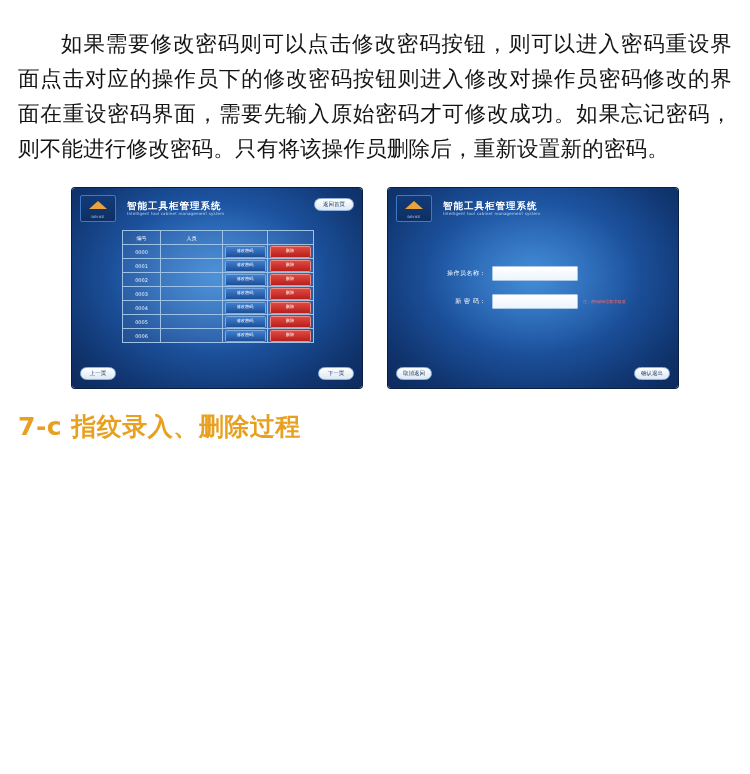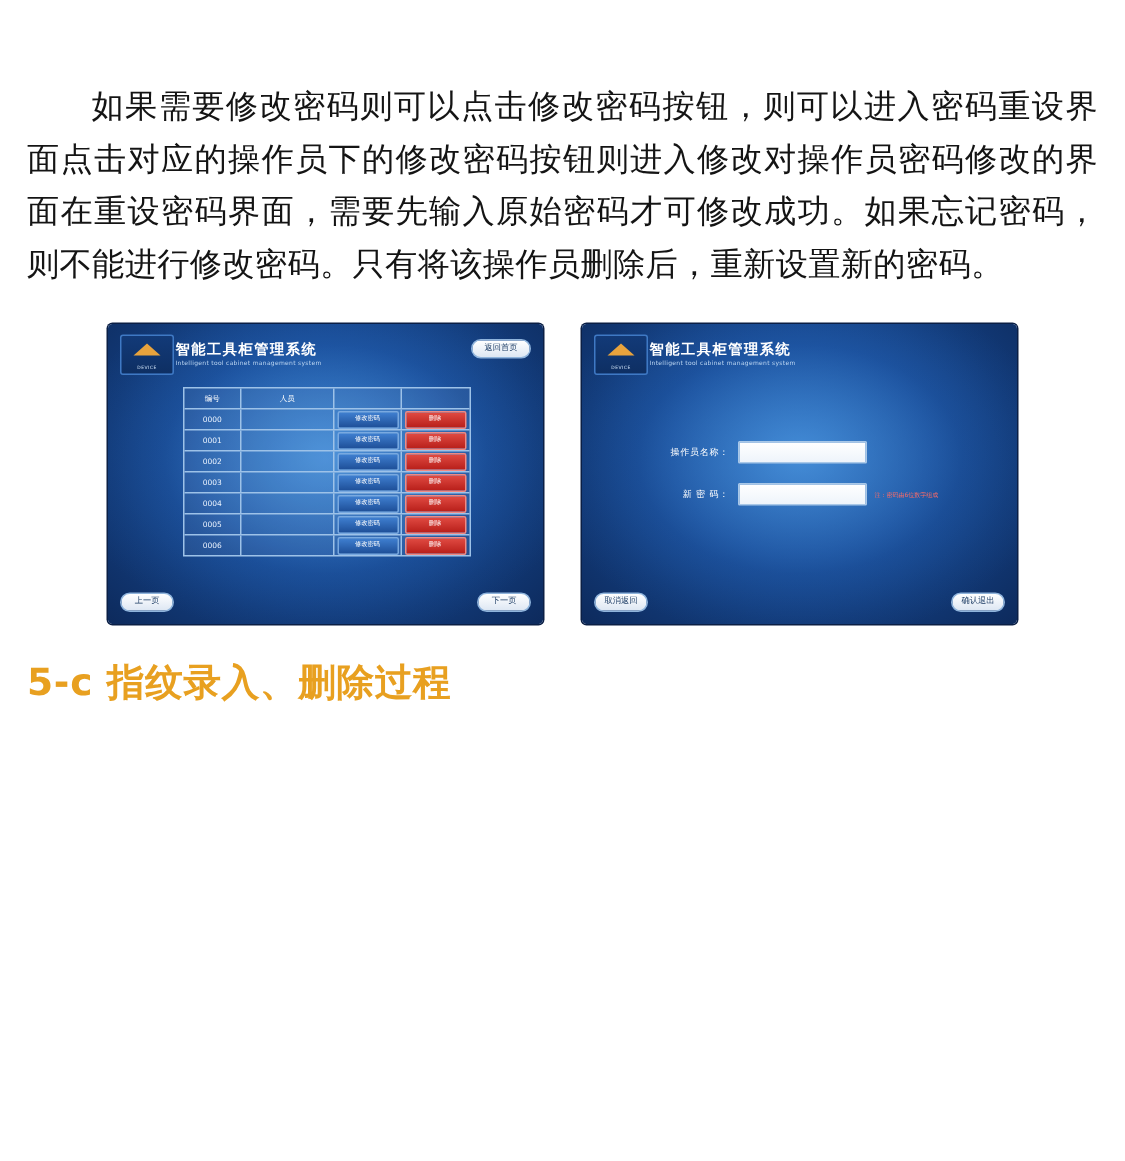--- a/index.html
+++ b/index.html
@@ -25,23 +25,22 @@
   .para {
     font-size: 21.5px;
     line-height: 35px;
     letter-spacing: 0.2px;
     text-align: justify;
     text-justify: inter-ideograph;
     color: #141414;
     margin: 0;
   }
   .para.first {
-    padding-top: 10px;
+    padding-top: 26px;
     text-indent: 43px;
-    margin-top: 44px;
   }
   .para.second {
     text-indent: 43px;
   }
   .figure-row {
     display: flex;
     justify-content: center;
     gap: 26px;
     margin-top: 22px;
   }
@@ -65,21 +64,21 @@
     transform: translate(-50%, -50%);
     background: radial-gradient(ellipse at center, rgba(90,165,235,0.55) 0%, rgba(40,105,190,0.22) 45%, rgba(0,0,0,0) 72%);
     pointer-events: none;
   }
   .logo-bar {
     position: absolute;
     left: 8px;
     top: 7px;
     display: flex;
     align-items: center;
-    gap: 1px;
+    gap: 11px;
   }
   .logo-box {
     width: 34px;
     height: 25px;
     background: linear-gradient(#123a78, #0e2f63);
     border: 1px solid #3f79c4;
     border-radius: 2px;
     position: relative;
     overflow: hidden;
   }
@@ -361,16 +360,16 @@
           <div class="fhint">注：密码由6位数字组成</div>
         </div>
       </div>
 
       <div class="pill bl">取消返回</div>
       <div class="pill br">确认退出</div>
     </div>
 
   </div>
 
-  <h2 class="heading">5-c 指纹录入、删除过程</h2>
+  <h2 class="heading">7-c 指纹录入、删除过程</h2>
 
 
 </div>
 
 </body></html>

